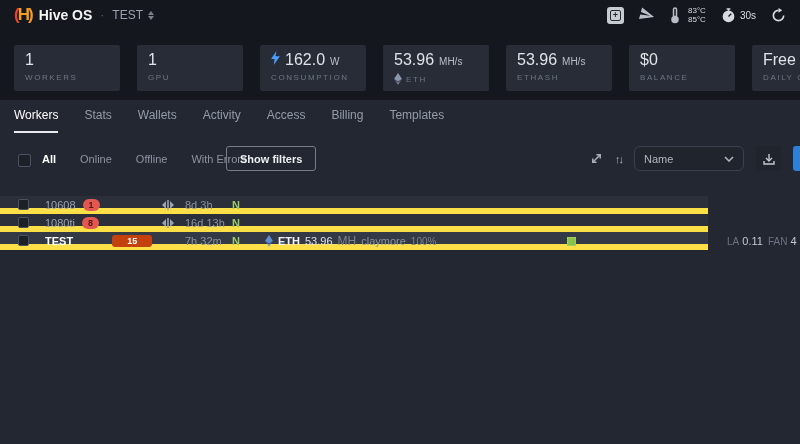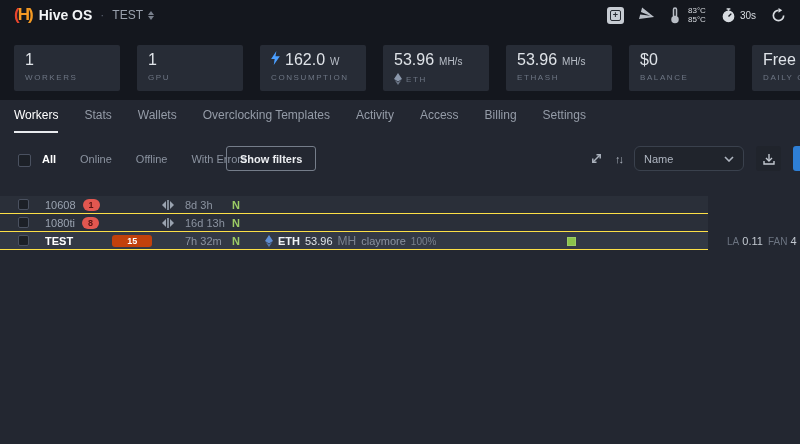--- a/index.html
+++ b/index.html
@@ -83,21 +83,21 @@
   .name-dd .dd-label { font-size:11px; color:#aeb5c0; flex:1; }
   .dl-btn {
     width:25px; height:25px; background:#20242c; border-radius:3px;
     display:flex; align-items:center; justify-content:center; color:#c3c9d1; cursor:pointer;
   }
   .blue-sliver { width:7px; height:25px; background:#2e7fd6; border-radius:3px 0 0 3px; cursor:pointer; }
   
   .rows { position:absolute; top:96px; left:0; width:800px; }
   .wrow {
     position:relative; width:708px; height:18px; background:#2a2f39;
-    border-bottom:1px solid #fde047; font-size:11px;
+    border-bottom:6px solid #fde047; font-size:11px;
   }
   .wrow.hl { background:#333945; }
   .wrow .checkbox { position:absolute; left:18px; top:3px; width:11px; height:11px; }
   .w-name-group { position:absolute; left:45px; top:0; height:18px; display:flex; align-items:center; gap:7px; }
   .w-name { color:#9aa3b0; }
   .wrow.hl .w-name { color:#ffffff; font-weight:bold; }
   .badge-red {
     background:#e25750; color:#5a1412; font-size:9px; font-weight:bold;
     border-radius:7px; padding:1px 6px; line-height:1.2;
   }
@@ -250,25 +250,24 @@
 
   </div>
 </div>
 
 <div class="content">
 
   <div class="tabs">
     <span class="tab active">Workers</span>
     <span class="tab">Stats</span>
     <span class="tab">Wallets</span>
-    <span class="tab">Overclocking Templates</span>
     <span class="tab">Activity</span>
     <span class="tab">Access</span>
     <span class="tab">Billing</span>
-    <span class="tab">Settings</span>
+    <span class="tab">Templates</span>
   </div>
 
   <div class="filter-row">
     <div class="checkbox f-check"></div>
     <div class="f-links">
       <span class="f-link active">All</span>
       <span class="f-link">Online</span>
       <span class="f-link">Offline</span>
       <span class="f-link">With Errors</span>
     </div>

